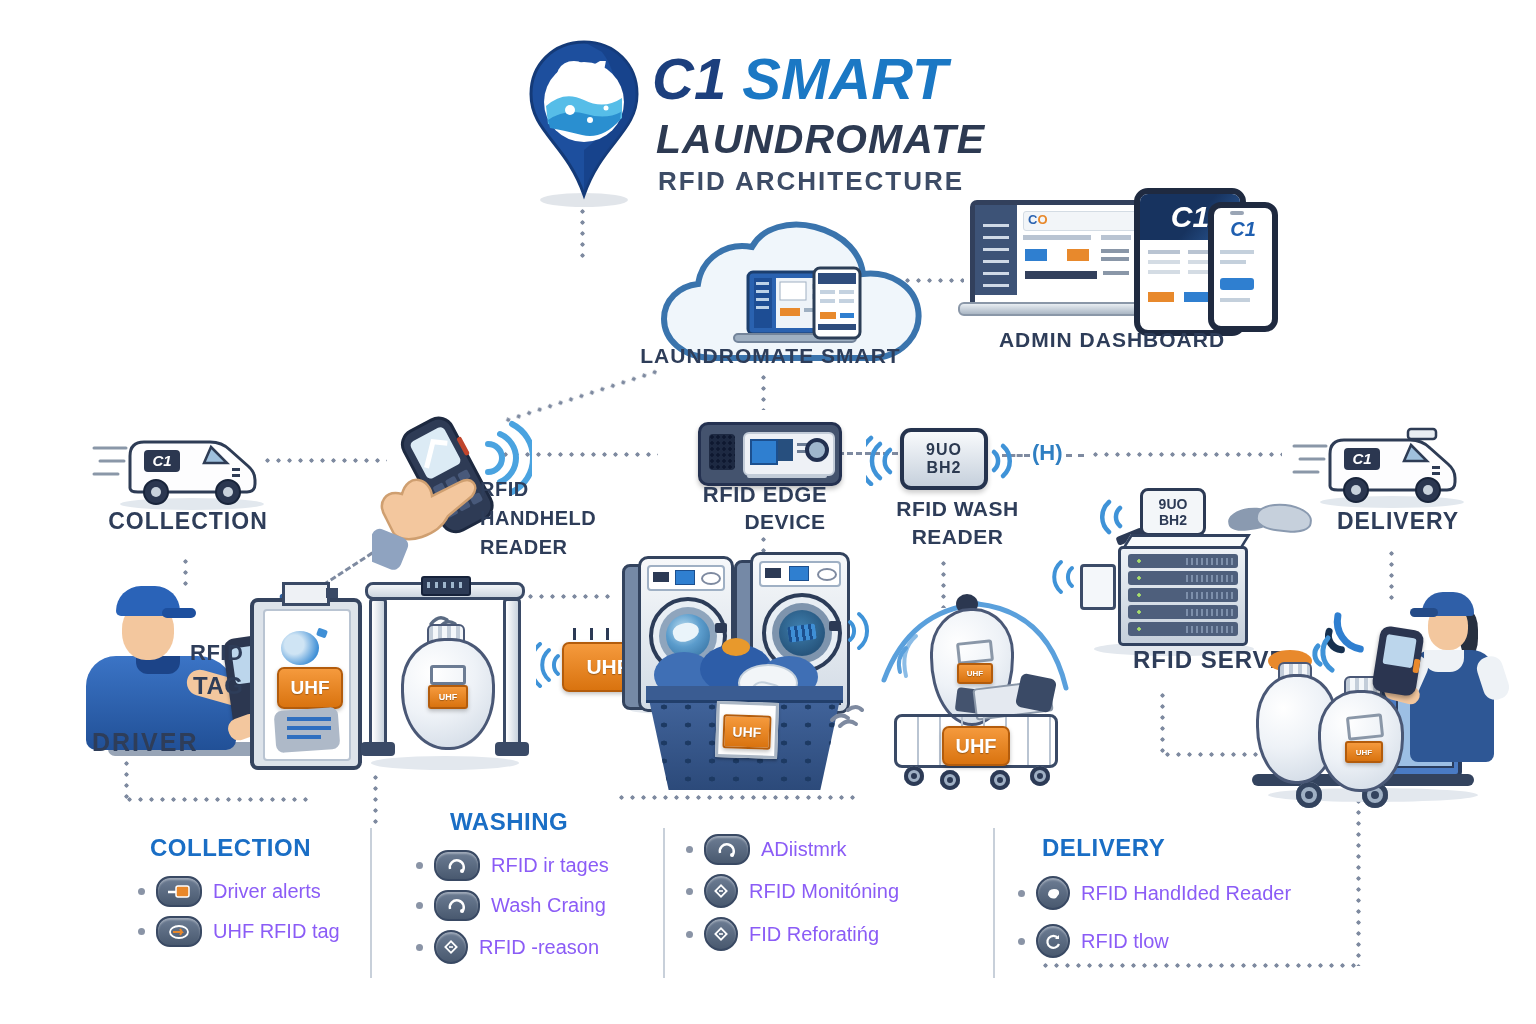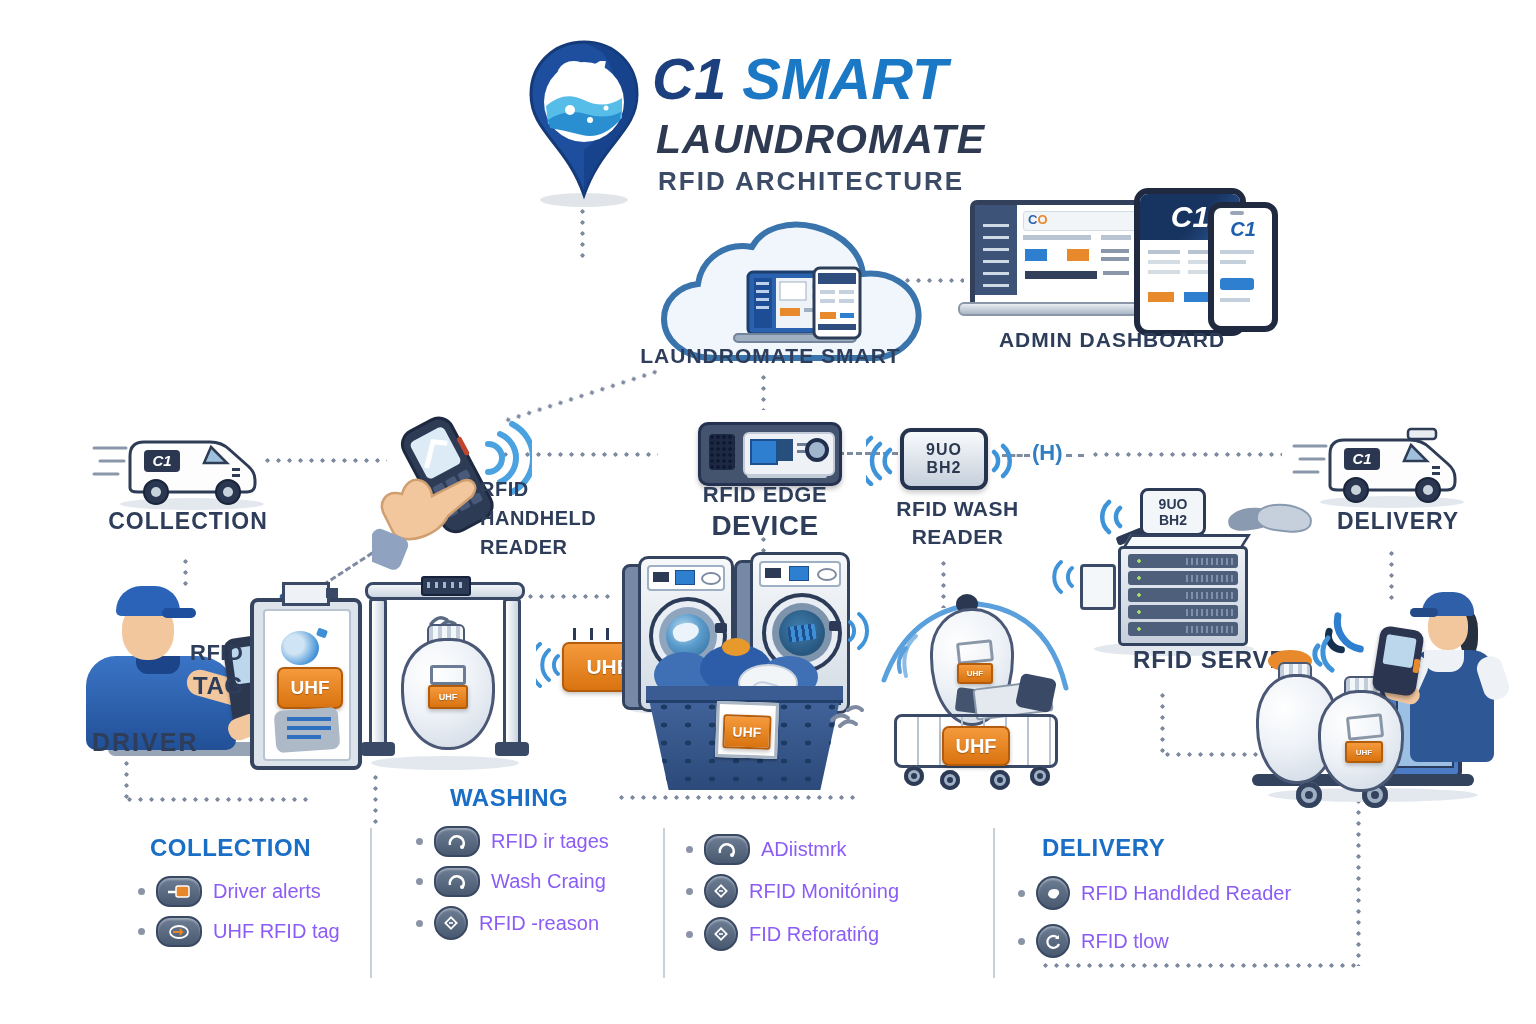--- a/index.html
+++ b/index.html
@@ -217,21 +217,21 @@
     <div class="abs" style="left:42px;top:7px;width:88px;height:40px;background:#eef1f6;border:2px solid #c2cbd7;border-radius:6px;">
       <div class="abs" style="left:5px;top:5px;width:24px;height:22px;background:#2f7fd0;border:2px solid #1c4f8e;"></div>
       <div class="abs" style="left:33px;top:5px;width:15px;height:22px;background:#274f7e;"></div>
       <div class="abs" style="left:52px;top:9px;width:16px;height:3px;background:#6c7c94;"></div>
       <div class="abs" style="left:52px;top:16px;width:11px;height:3px;background:#6c7c94;"></div>
       <div class="abs" style="left:60px;top:4px;width:24px;height:24px;border:4px solid #223050;background:#9fb6cc;border-radius:50%;box-sizing:border-box;left:60px;"></div>
     </div>
     <div class="abs" style="left:46px;top:49px;width:80px;height:4px;background:#c2ccd8;border-radius:2px;"></div>
   </div>
   <div class="lbl center" style="left:690px;top:482px;width:150px;font-size:22px;">RFID EDGE</div>
-  <div class="lbl center" style="left:690px;top:510px;width:150px;font-size:28px;">DEVICE</div>
+  <div class="lbl center" style="left:710px;top:510px;width:150px;font-size:21px;">DEVICE</div>
 
   <svg class="abs" style="left:866px;top:434px;" width="32" height="52" viewBox="0 0 32 52">
     <g fill="none" stroke="#3f93d8" stroke-width="4.5" stroke-linecap="round">
       <path d="M24,16 a14,14 0 0 0 0,22"></path>
         <path d="M14,10 a22,22 0 0 0 0,34"></path>
         <path d="M5,4 a30,30 0 0 0 0,46"></path>
     </g>
   </svg>
   <div class="abs" style="left:900px;top:428px;width:88px;height:62px;border:4px solid #25334e;border-radius:11px;
        background:linear-gradient(180deg,#f8fafc,#c6d0dc);box-sizing:border-box;box-shadow:0 3px 5px rgba(0,0,0,.2);
@@ -539,21 +539,21 @@
       <span class="pill">
         <svg width="24" height="16" viewBox="0 0 24 16">
             <ellipse cx="12" cy="8" rx="9" ry="6" fill="none" stroke="#fff" stroke-width="1.8"></ellipse>
             <path d="M6,8 h9 l-2,-3 m2,3 l-2,3" stroke="#e8872a" stroke-width="2" fill="none"></path>
           </svg>
       </span>
       <span class="txt">UHF RFID tag</span>
     </div>
   </div>
 
-  <div class="legend-sec" style="left:416px;top:784px;width:235px;">
+  <div class="legend-sec" style="left:416px;top:808px;width:235px;">
     <h2 class="blue-head" style="padding-left:34px;">WASHING</h2>
     <div class="legend-item">
       <span class="bdot"></span>
       <span class="pill">
         <svg width="22" height="16" viewBox="0 0 22 16">
             <path d="M4,11 a7,7 0 1 1 12,3" fill="none" stroke="#fff" stroke-width="2.4"></path>
             <circle cx="16" cy="13" r="2" fill="#fff"></circle>
           </svg>
       </span>
       <span class="txt">RFID ir tages</span>

